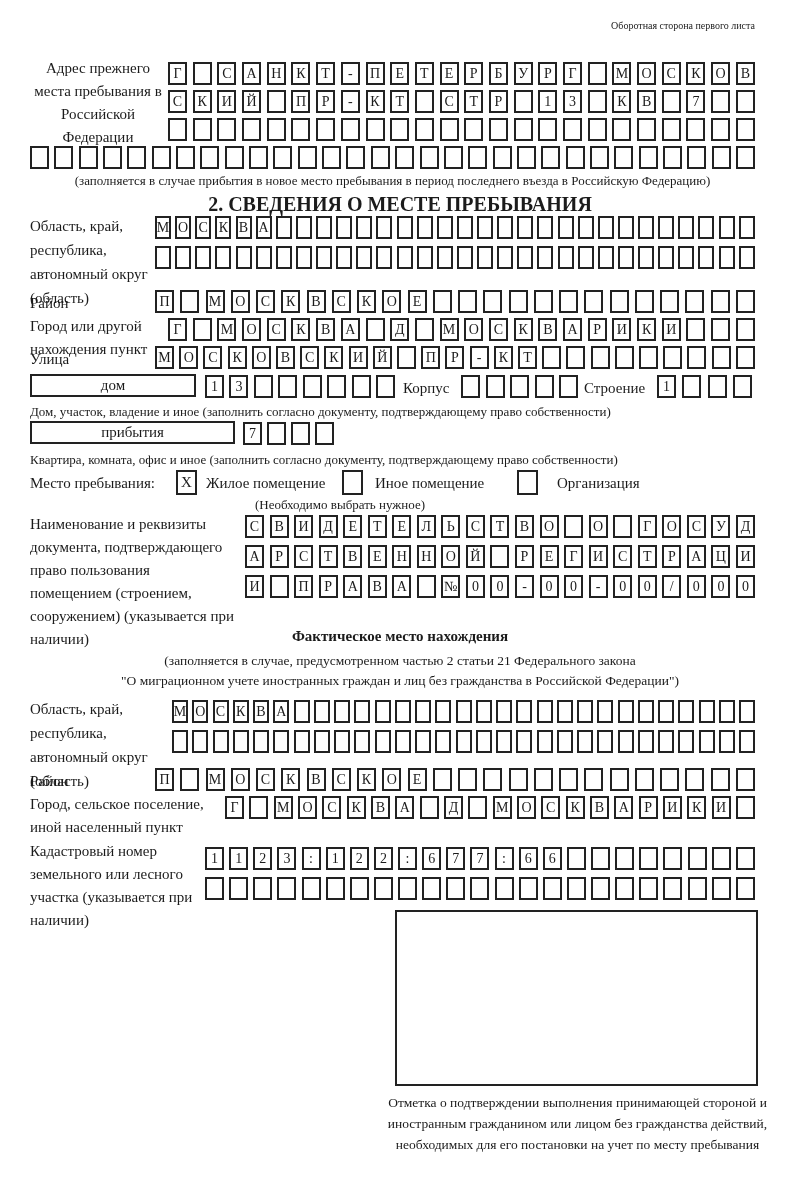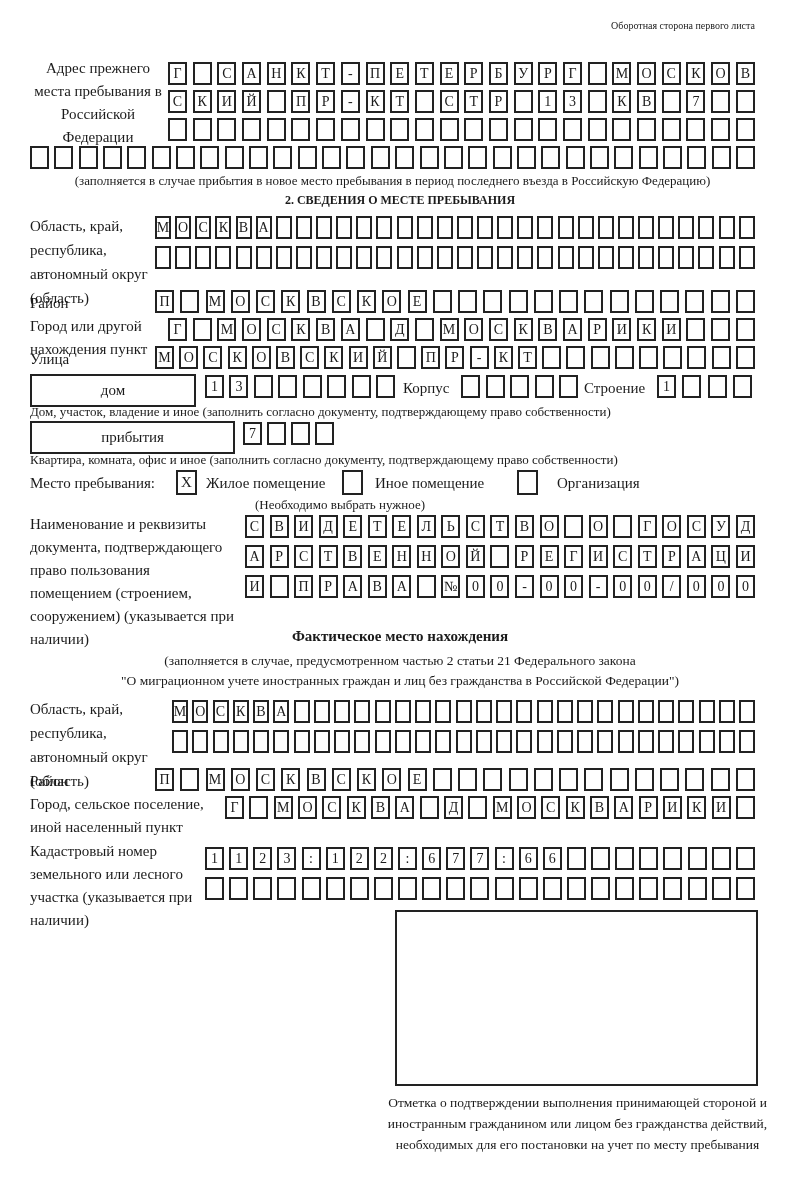--- a/index.html
+++ b/index.html
@@ -4,27 +4,27 @@
 <style>
   html,body{margin:0;padding:0;background:#ffffff;}
   .form{position:relative;width:800px;height:1180px;background:#fff;
         font-family:"Liberation Serif","DejaVu Serif",serif;color:#1b1b1b;overflow:hidden;}
   .abs{position:absolute;}
   .hdr{font-size:10px;text-align:right;}
   .lbl{font-size:15px;line-height:23px;}
   .lbl24{font-size:15px;line-height:24px;}
   .cap{font-size:13px;line-height:17px;}
   .center{text-align:center;}
-  .title{font-size:12px;font-weight:bold;text-align:center;}
+  .title{font-size:20px;font-weight:bold;text-align:center;}
   .row{position:absolute;display:flex;justify-content:space-between;}
   .cell{box-sizing:border-box;width:19px;height:23px;border:2px solid #222;background:#fff;
         display:flex;align-items:center;justify-content:center;
         font-size:14px;font-family:"Liberation Serif","DejaVu Serif",serif;}
   .g16 .cell{width:16px;}
-  .widebox{box-sizing:border-box;border:2px solid #222;height:33px;display:flex;
+  .widebox{box-sizing:border-box;border:2px solid #222;height:23px;display:flex;
            align-items:center;justify-content:center;font-size:15px;}
   .cbox{box-sizing:border-box;position:absolute;width:21px;height:25px;border:2px solid #222;
         display:flex;align-items:center;justify-content:center;font-size:15px;}
   .stamp{box-sizing:border-box;border:2px solid #222;background:#fff;}
 </style>
 </head>
 <body>
 
 <div class="form">
 

